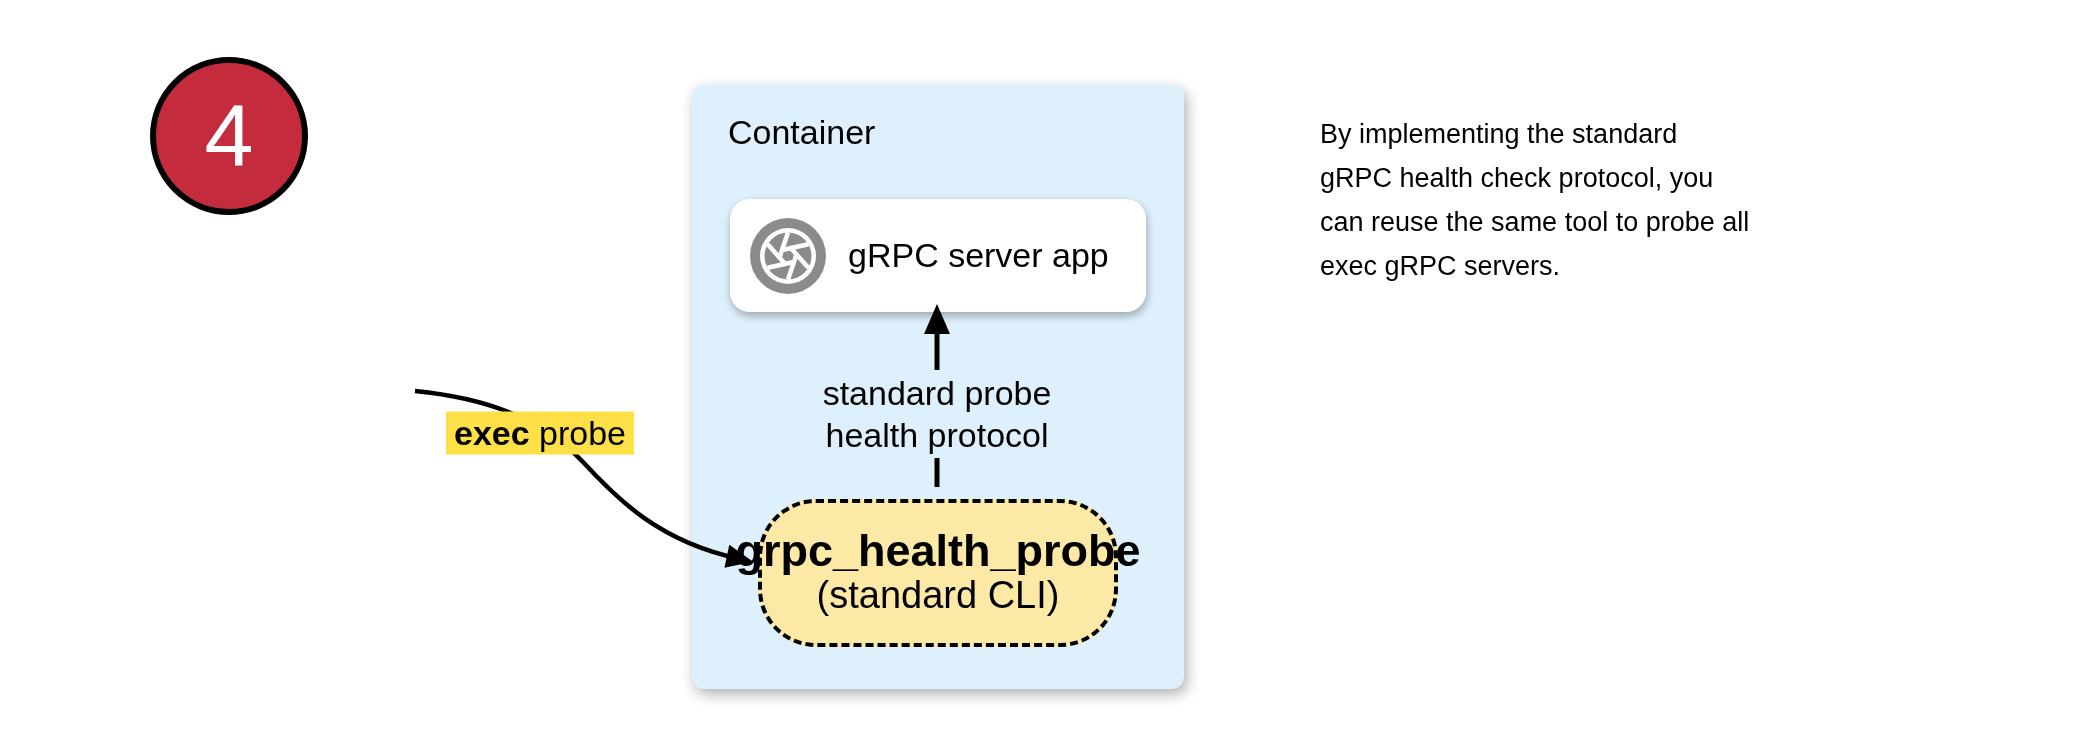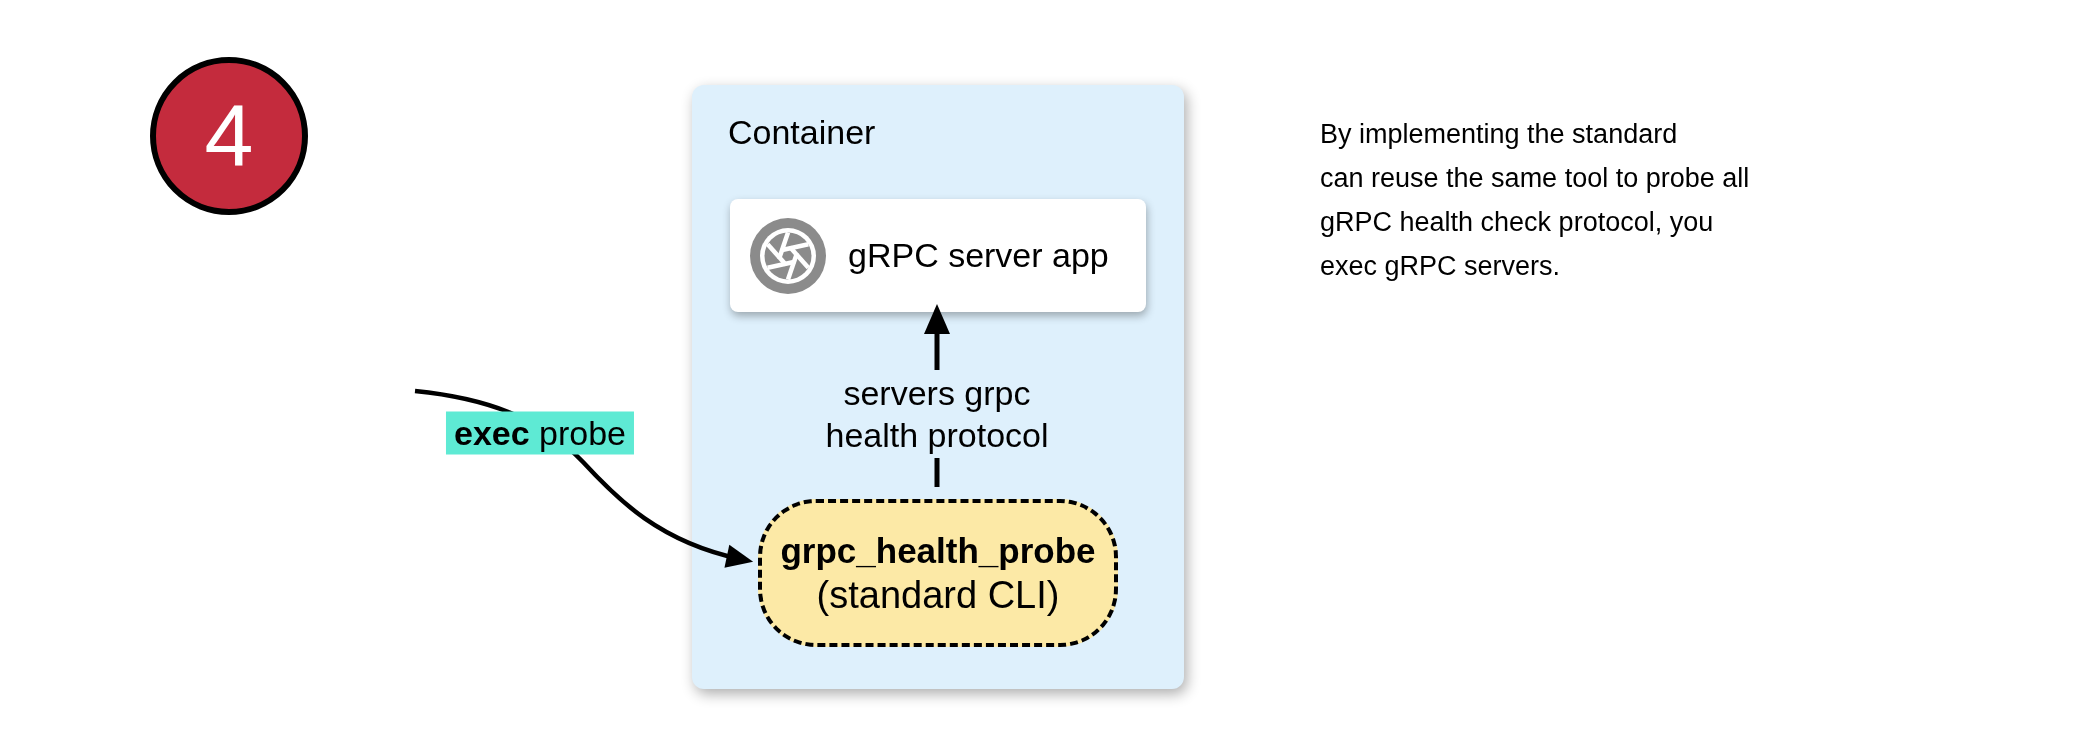--- a/index.html
+++ b/index.html
@@ -72,21 +72,21 @@
   }
 
   
   .server-box {
     position: absolute;
     left: 38px;
     top: 114px;
     width: 416px;
     height: 113px;
     background: #ffffff;
-    border-radius: 8px;
+    border-radius: 20px;
     box-shadow: 1px 4px 9px rgba(0,0,0,0.30);
     display: flex;
     align-items: center;
   }
   .server-box .aperture {
     width: 80px;
     height: 80px;
     margin-left: 18px;
     flex: 0 0 auto;
   }
@@ -106,39 +106,39 @@
     box-sizing: border-box;
     background: #fce9a6;
     border: 4px dashed #000;
     border-radius: 58px;
     display: flex;
     flex-direction: column;
     align-items: center;
     justify-content: center;
     line-height: 44px;
   }
-  .probe-title { font-size: 35px; font-weight: bold; white-space: nowrap; text-align: center; }
+  .probe-title { font-size: 45px; font-weight: bold; white-space: nowrap; text-align: center; }
   .probe-subtitle { font-size: 38px; white-space: nowrap; }
 
   
   .arrows {
     position: absolute;
     left: 0; top: 0;
     width: 2100px;
     height: 750px;
     pointer-events: none;
   }
 
   
   .exec-label {
     position: absolute;
     left: 540px;
     top: 433px;
     transform: translate(-50%, -50%);
-    background: #5eead4;
+    background: #fde047;
     padding: 2px 8px;
     font-size: 34px;
     white-space: nowrap;
   }
   .exec-label b { font-weight: bold; }
 
   .protocol-label {
     position: absolute;
     left: 937px;
     top: 370px;
@@ -208,24 +208,24 @@
     <path d="M 415 391 C 485 398, 540 417, 583 462 C 618 500, 660 542, 740 559" fill="none" stroke="#000" stroke-width="4.5" marker-end="url(#ah)"></path>
 
     <path d="M 937 487 L 937 319" fill="none" stroke="#000" stroke-width="5" marker-end="url(#ah)"></path>
   </svg>
 
   <div class="exec-label">
     <b>exec</b><span> probe</span>
   </div>
 
   <div class="protocol-label">
-    <span>servers grpc</span>
+    <span>standard probe</span>
     <span>health protocol</span>
   </div>
 
   <div class="note">
     <span>By implementing the standard</span>
+    <span>gRPC health check protocol, you</span>
     <span>can reuse the same tool to probe all</span>
-    <span>gRPC health check protocol, you</span>
     <span>exec gRPC servers.</span>
   </div>
 
 </div>
 
 </body></html>

